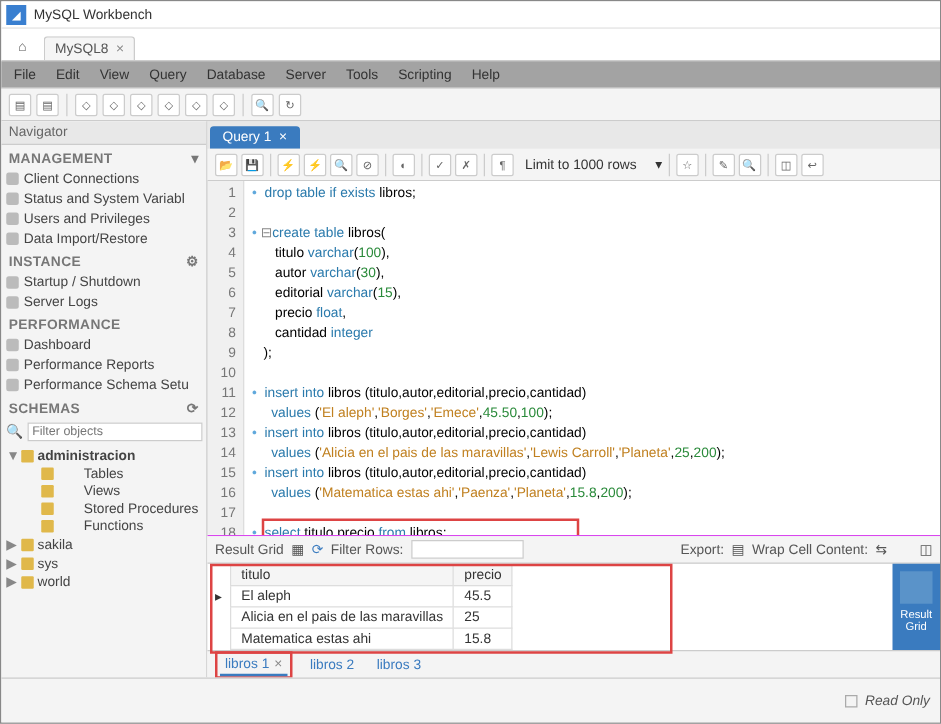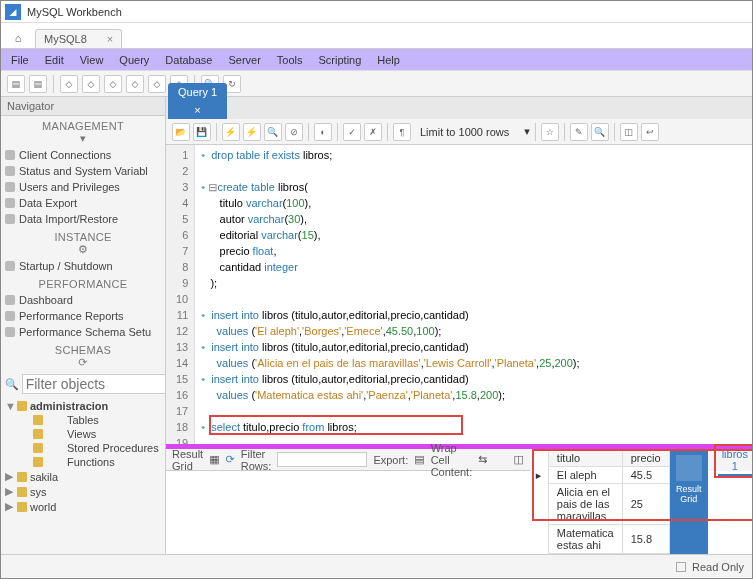--- a/index.html
+++ b/index.html
@@ -2,75 +2,75 @@
 <html><head>
 <meta charset="utf-8">
 <style>
 * { margin: 0; padding: 0; box-sizing: border-box; font-family: "Segoe UI", Tahoma, sans-serif; font-size: 11px; }
 body { background: #f0f0f0; width: 753px; height: 579px; overflow: hidden; display: flex; flex-direction: column; border: 1px solid #888; }
 .titlebar { background: #fff; height: 22px; display: flex; align-items: center; padding: 0 4px; border-bottom: 1px solid #ddd; }
 .titlebar .app-icon { width: 16px; height: 16px; background: #397fd0; margin-right: 6px; display: inline-flex; align-items: center; justify-content: center; color: #fff; font-size: 9px; }
 .titlebar .title { color: #333; }
 .conn-tabs { background: #fff; height: 26px; display: flex; align-items: flex-end; padding-left: 6px; border-bottom: 1px solid #ccc; }
 .home-btn { width: 22px; height: 20px; display: flex; align-items: center; justify-content: center; margin-right: 6px; color: #555; }
-.conn-tab { background: #f5f5f5; border: 1px solid #ccc; border-bottom: none; padding: 3px 8px; border-radius: 3px 3px 0 0; display: flex; align-items: flex-start; gap: 20px; color: #555; }
+.conn-tab { background: #f5f5f5; border: 1px solid #ccc; border-bottom: none; padding: 3px 8px; border-radius: 3px 3px 0 0; display: flex; align-items: flex-start; gap: 6px; color: #555; }
 .close-x { color: #888; }
-.menubar { background: #c4b5fd; height: 22px; display: flex; align-items: center; gap: 16px; padding: 0 10px; border-bottom: 1px solid #ddd; color: #333; }
+.menubar { background: #a3a3a3; height: 22px; display: flex; align-items: center; gap: 16px; padding: 0 10px; border-bottom: 1px solid #ddd; color: #333; }
 .menubar span { cursor: default; }
 .toolbar-main { background: #f4f4f4; height: 26px; display: flex; align-items: center; gap: 4px; padding: 0 6px; border-bottom: 1px solid #ccc; }
 .tb-btn { width: 18px; height: 18px; background: #fff; border: 1px solid #ccc; border-radius: 2px; display: flex; align-items: center; justify-content: center; font-size: 9px; color: #666; }
 .tb-sep { width: 1px; height: 18px; background: #ccc; margin: 0 2px; }
 .body { flex: 1; display: flex; min-height: 0; }
 .sidebar { width: 165px; background: #f4f4f4; border-right: 1px solid #ccc; display: flex; flex-direction: column; overflow-y: auto; }
 .nav-header { background: #e8e8e8; padding: 3px 6px; color: #666; border-bottom: 1px solid #ccc; display: flex; justify-content: space-between; }
-.section-title { padding: 4px 6px 2px; color: #777; font-size: 10px; font-weight: normal; letter-spacing: 0.3px; display: flex; justify-content: space-between; align-items: center; flex-direction: column; }
+.section-title { padding: 4px 6px 2px; color: #777; font-size: 10px; font-weight: bold; letter-spacing: 0.3px; display: flex; justify-content: space-between; align-items: center; }
 .nav-item { padding: 2px 6px 2px 18px; color: #444; display: flex; align-items: center; gap: 4px; position: relative; }
 .nav-item::before { content: ""; position: absolute; left: 4px; width: 10px; height: 10px; background: #bbb; border-radius: 2px; }
 .schemas-filter { padding: 3px 4px; display: flex; align-items: center; gap: 3px; }
-.schemas-filter input { flex: 1; border: 1px solid #ccc; padding: 1px 3px; font-size: 14px; }
+.schemas-filter input { flex: 1; border: 1px solid #ccc; padding: 1px 3px; font-size: 10px; }
 .tree { padding: 2px 4px; }
 .tree-row { display: flex; align-items: center; gap: 3px; padding: 1px 0; color: #444; }
 .tree-row .ch { width: 9px; color: #888; }
 .tree-row.bold { font-weight: bold; }
 .tree-row.indent2 { padding-left: 28px; gap: 24px; }
 .dbicon { width: 10px; height: 10px; background: #e0b84a; border-radius: 1px; }
 .main { flex: 1; display: flex; flex-direction: column; min-width: 0; }
 .query-tabs { background: #e8e8e8; height: 22px; display: flex; align-items: flex-end; padding-left: 2px; }
-.query-tab { background: #3a7bbf; color: #fff; padding: 3px 10px; border-radius: 3px 3px 0 0; display: flex; align-items: center; gap: 6px; flex-direction: column; }
+.query-tab { background: #3a7bbf; color: #fff; padding: 3px 10px; border-radius: 3px 3px 0 0; display: flex; align-items: center; gap: 6px; }
 .editor-toolbar { background: #f4f4f4; height: 26px; display: flex; align-items: center; gap: 3px; padding: 0 6px; border-bottom: 1px solid #ccc; }
 .editor-toolbar .limit { margin-left: 6px; color: #333; display: flex; align-items: center; gap: 15px; }
 .editor { flex: 1; display: flex; background: #fff; overflow-y: auto; font-family: Consolas, monospace; font-size: 12px; min-height: 0; }
 .gutter { background: #f0f0f0; color: #777; text-align: right; padding: 2px 6px 2px 10px; border-right: 1px solid #ddd; }
 .gutter div { height: 16px; line-height: 16px; }
 .code { padding: 2px 6px; position: relative; }
 .code div { height: 16px; line-height: 16px; white-space: pre; }
 .kw { color: #2a7aac; text-align: center; }
 .str { color: #c08020; }
 .num { color: #2a8a3a; }
 .dot { color: #5fa8dc; }
 .fold { color: #888; }
 .hl-box { border: 2px solid #d44; position: absolute; pointer-events: none; }
-.results { background: #fff; border-top: 5px solid #d946ef; display: flex; }
+.results { background: #fff; border-top: 1px solid #d946ef; display: flex; flex-direction: column; }
 .res-toolbar { background: #f4f4f4; height: 22px; display: flex; align-items: center; gap: 6px; padding: 0 6px; border-bottom: 1px solid #ccc; color: #555; }
 .res-toolbar input { width: 90px; border: 1px solid #ccc; font-size: 10px; padding: 1px 3px; }
 .res-body { display: flex; }
 .grid-wrap { flex: 1; padding: 0; position: relative; }
 .grid { border-collapse: collapse; margin-left: 18px; }
 .grid th, .grid td { border: 1px solid #ddd; padding: 2px 8px; text-align: left; font-size: 11px; color: #333; }
 .grid th { background: #f5f5f5; font-weight: normal; }
 .row-marker { position: absolute; left: 6px; color: #333; }
 .grid-hl { border: 2px solid #d44; position: absolute; pointer-events: none; }
 .side-panel { width: 38px; background: #3a7bbf; color: #fff; display: flex; flex-direction: column; align-items: center; justify-content: flex-start; padding-top: 6px; }
 .side-panel .sp-icon { width: 26px; height: 26px; background: #5a93c9; margin-bottom: 4px; }
 .side-panel .sp-label { font-size: 9px; text-align: center; line-height: 1.1; }
 .res-tabs { background: #f4f4f4; height: 22px; display: flex; align-items: center; gap: 10px; padding: 0 6px; border-top: 1px solid #ccc; }
 .res-tab { color: #3a7bbf; padding: 2px 4px; display: flex; align-items: center; gap: 4px; text-align: center; }
 .res-tab.active { border-bottom: 2px solid #3a7bbf; }
 .res-tab-hl { border: 2px solid #d44; padding: 0 2px; }
-.statusbar { background: #f4f4f4; height: 24px; border-top: 1px solid #ccc; display: flex; align-items: center; justify-content: flex-end; padding: 0 8px; gap: 6px; color: #555; }
+.statusbar { background: #f4f4f4; height: 36px; border-top: 1px solid #ccc; display: flex; align-items: center; justify-content: flex-end; padding: 0 8px; gap: 6px; color: #555; font-style: italic; }
 .statusbar .sq { width: 10px; height: 10px; border: 1px solid #aaa; }
 </style>
 </head>
 <body>
 
 <div class="titlebar">
   <span class="app-icon">◢</span>
   <span class="title">MySQL Workbench</span>
 </div>
 
@@ -122,32 +122,32 @@
     <div class="nav-item">
         <span>Client Connections</span>
       </div>
     <div class="nav-item">
         <span>Status and System Variabl</span>
       </div>
     <div class="nav-item">
         <span>Users and Privileges</span>
       </div>
     <div class="nav-item">
-        <span>Data Export</span>
-      </div>
-    <div class="nav-item">
         <span>Data Import/Restore</span>
       </div>
 
     <div class="section-title">
         <span>INSTANCE</span>
         <span>⚙</span>
       </div>
     <div class="nav-item">
         <span>Startup / Shutdown</span>
+      </div>
+    <div class="nav-item">
+        <span>Server Logs</span>
       </div>
 
     <div class="section-title">
         <span>PERFORMANCE</span>
       </div>
     <div class="nav-item">
         <span>Dashboard</span>
       </div>
     <div class="nav-item">
         <span>Performance Reports</span>

